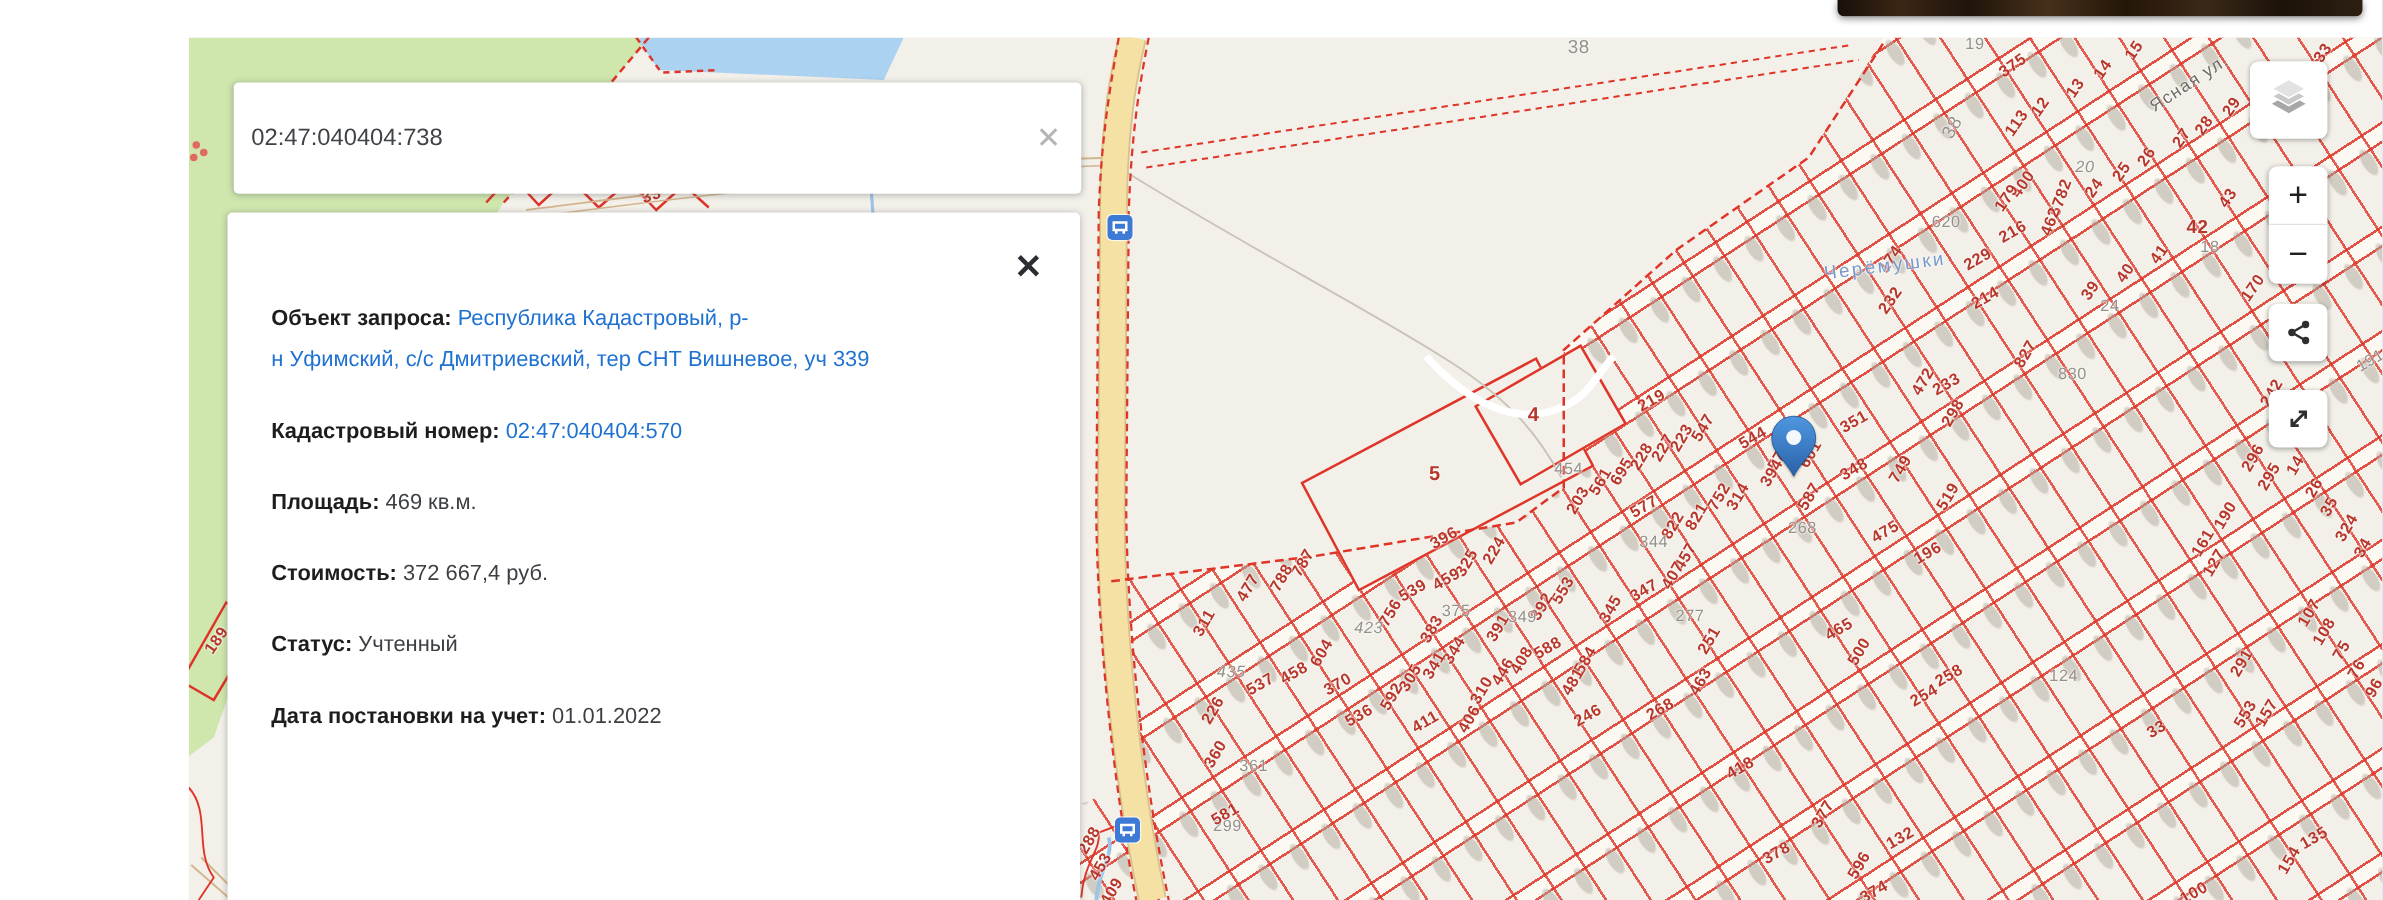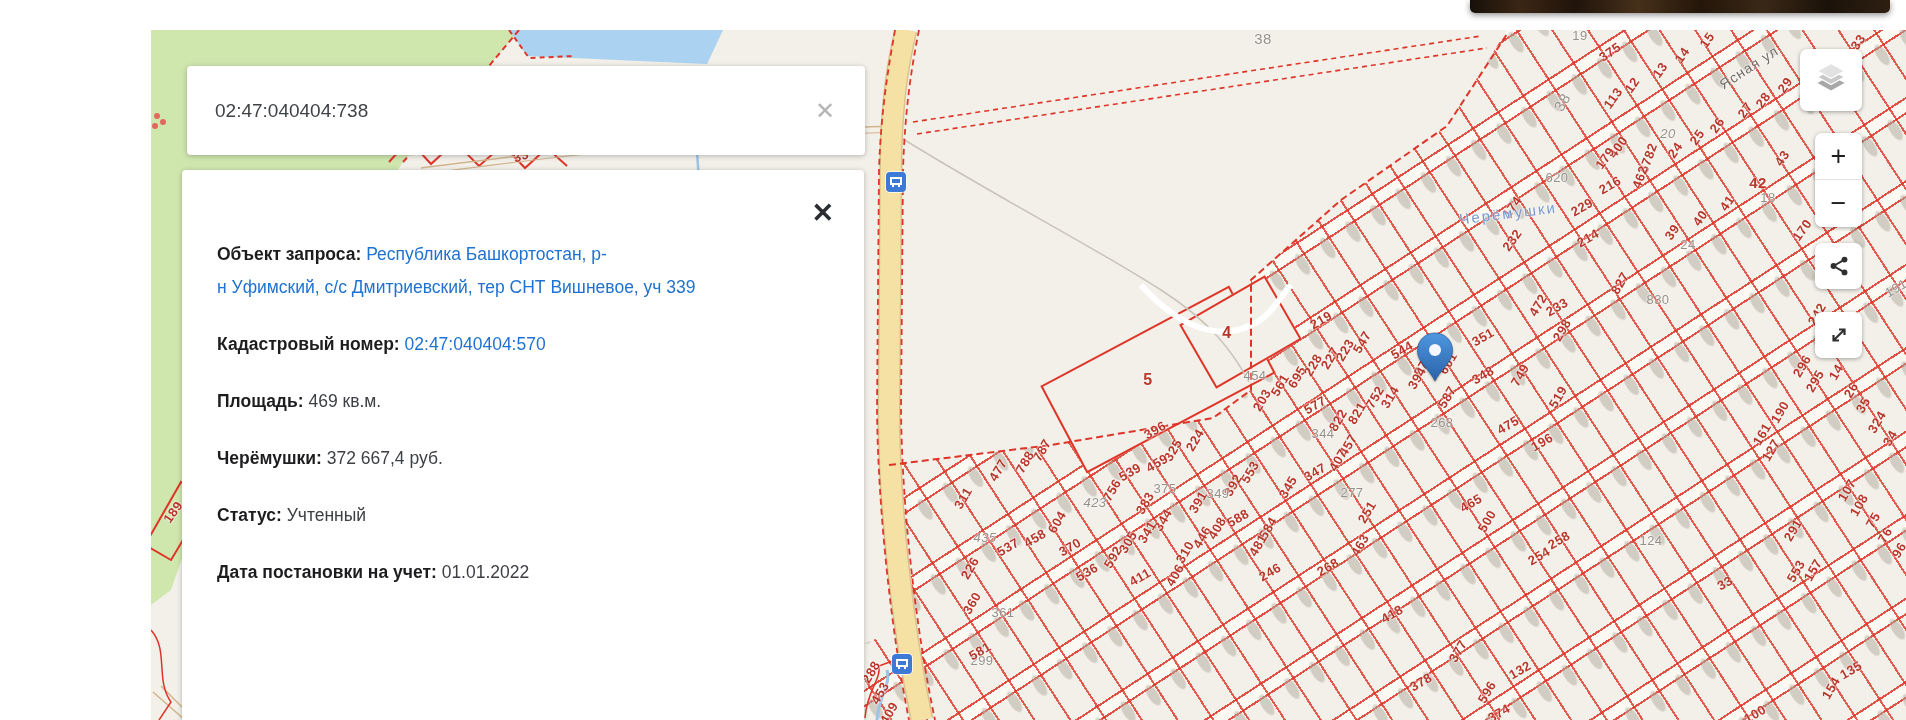--- a/index.html
+++ b/index.html
@@ -33,21 +33,21 @@
   .pl{position:absolute;font-size:13px;font-weight:700;color:#b8372b;white-space:nowrap;
       text-shadow:0 0 2px rgba(255,255,255,.95),0 0 2px rgba(255,255,255,.9);letter-spacing:.5px;}
   .pl-gray{color:#95918a;font-weight:400;}
   .pl-street{color:#6d6a63;font-weight:400;letter-spacing:1px;}
   .pl-blue{color:rgba(96,136,197,.85);font-weight:400;letter-spacing:2px;}
   .road-sign{position:absolute;width:20px;height:20px;background:#3c7ad6;border-radius:4px;z-index:7;
       box-shadow:0 0 0 1px rgba(255,255,255,.7);display:flex;align-items:center;justify-content:center;}
   .pin{position:absolute;z-index:9;filter:drop-shadow(0 1px 1px rgba(0,0,0,.35));}
   
   .searchbox{position:absolute;left:187px;top:66px;width:678px;height:89px;background:#fff;z-index:20;
-    border-radius:4px;box-shadow:0 1px 5px rgba(60,64,67,.35);display:flex;align-items:center;padding:0 26px;box-sizing:border-box;}
+    border-radius:4px;box-shadow:0 1px 5px rgba(60,64,67,.35);display:flex;align-items:center;padding:0 12px;box-sizing:border-box;}
   .searchbox input{border:none;outline:none;flex:1;font-family:"Liberation Sans",sans-serif;
     font-size:19px;color:#3f4246;background:transparent;}
   .clear-x{color:#b5b5b5;font-size:24px;line-height:1;cursor:pointer;padding:4px;}
   .panel{position:absolute;left:182px;top:170px;width:682px;height:560px;background:#fff;z-index:20;
     border-radius:4px;box-shadow:0 1px 5px rgba(60,64,67,.35);padding:68px 32px 0 35px;box-sizing:border-box;}
   .panel-x{position:absolute;top:30px;right:30px;color:#2a2d31;font-size:27px;font-weight:900;line-height:1;cursor:pointer;}
   .field{font-size:17.5px;line-height:33px;margin-bottom:24px;color:#3c3f43;}
   .flabel{font-weight:700;color:#1d1d1f;}
   .flink{color:#1f72d2;}
   .nowrap{white-space:nowrap;}
@@ -305,24 +305,24 @@
 </div>
 
 <div class="searchbox">
   <input readonly="" value="02:47:040404:738" style="">
   <span class="clear-x">✕</span>
 </div>
 
 <div class="panel">
   <span class="panel-x">✕</span>
   <div id="fields">
-      <div class="field"><span class="flabel">Объект запроса: </span><span class="flink nowrap">Республика Башкортостан, р-</span><br><span class="flink nowrap">н Уфимский, с/с Дмитриевский, тер СНТ Вишневое, уч 339</span></div>
+      <div class="field"><span class="flabel">Объект запроса: </span><span class="flink nowrap">Республика Кадастровый, р-</span><br><span class="flink nowrap">н Уфимский, с/с Дмитриевский, тер СНТ Вишневое, уч 339</span></div>
       <div class="field"><span class="flabel">Кадастровый номер: </span><span class="flink nowrap">02:47:040404:570</span></div>
       <div class="field"><span class="flabel">Площадь: </span><span class="fval nowrap">469 кв.м.</span></div>
-      <div class="field"><span class="flabel">Черёмушки: </span><span class="fval nowrap">372 667,4 руб.</span></div>
+      <div class="field"><span class="flabel">Стоимость: </span><span class="fval nowrap">372 667,4 руб.</span></div>
       <div class="field"><span class="flabel">Статус: </span><span class="fval nowrap">Учтенный</span></div>
       <div class="field"><span class="flabel">Дата постановки на учет: </span><span class="fval nowrap">01.01.2022</span></div>
     </div>
 </div>
 
 <div class="ctl ctl-layers">
   <svg width="36" height="36" viewBox="0 0 24 24">
     <polygon points="12,9 21,14 12,19 3,14" fill="#a7a7a7"></polygon>
     <polygon points="12,5 21,10 12,15 3,10" fill="#c8c8c8" stroke="#ffffff" stroke-width="0.8"></polygon>
     <polygon points="12,1 21,6 12,11 3,6" fill="#e2e2e2" stroke="#ffffff" stroke-width="0.8"></polygon>

